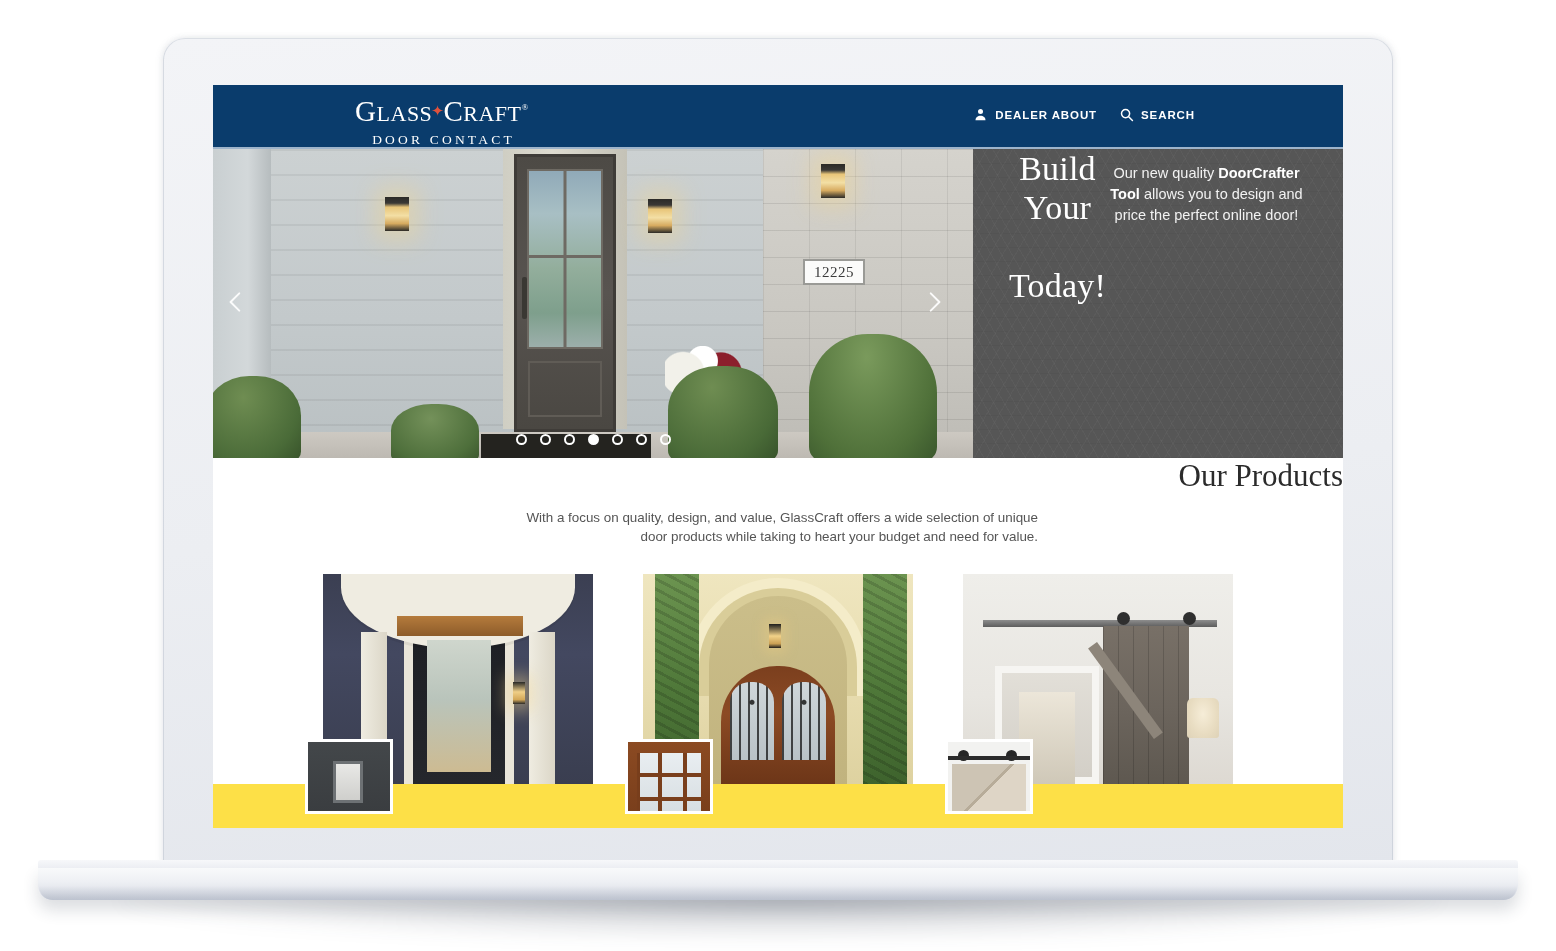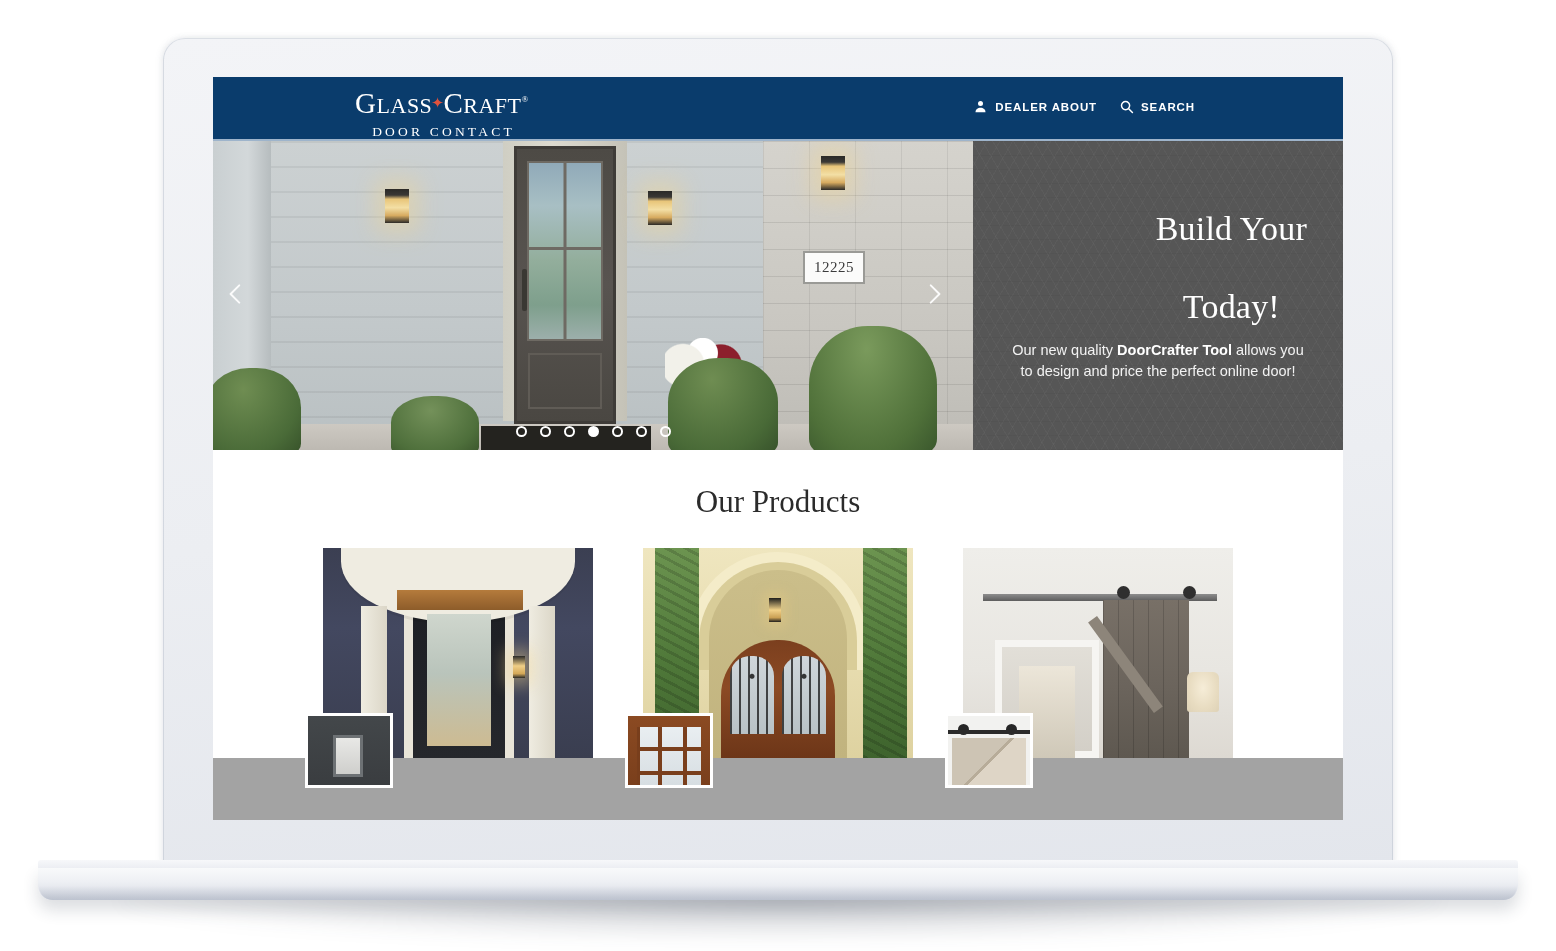--- a/index.html
+++ b/index.html
@@ -56,25 +56,25 @@
     top: 60px;
     width: 9px;
     height: 9px;
     border-radius: 50%;
     background: radial-gradient(circle at 40% 35%, #e2e4ea 0%, #d7dae1 60%, #cfd3db 100%);
   }
 
   .screen {
     position: absolute;
     left: 213px;
-    top: 77px;
+    top: 85px;
     width: 1130px;
     height: 743px;
     overflow: hidden;
-    background: #a3a3a3;
+    background: #fde047;
   }
 
   .laptop-base {
     position: absolute;
     left: 38px;
     top: 866px;
     width: 1480px;
     height: 34px;
     background: linear-gradient(180deg, #fafbfc 0%, #eef0f4 46%, #dfe2e9 78%, #cdd2dc 100%);
     border-radius: 0 0 14px 14px;
@@ -268,21 +268,21 @@
   .ph-lamp { position: absolute; width: 24px; height: 34px; }
   .ph-lamp .body {
     position:absolute; inset:0;
     background: linear-gradient(180deg, #2b2a27 0%, #3a3835 18%, #e8c579 30%, #f3dfa5 55%, #d7ab60 78%, #2b2a27 100%);
     box-shadow: 0 0 22px 10px rgba(245,214,140,.40);
   }
   .ph-lamp.l1 { left: 172px; top: 48px; }
   .ph-lamp.l2 { left: 435px; top: 50px; }
   .ph-lamp.l3 { left: 608px; top: 15px; }
   .ph-plate {
-    position:absolute; left: 590px; top: 110px; width: 62px; height: 33px;
+    position:absolute; left: 590px; top: 110px; width: 62px; height: 26px;
     background:#fbfbfa; border:2px solid #9a9a96;
     font-family:"Liberation Serif", serif; font-size:15px; color:#3b3b3b;
     display:flex; align-items:center; justify-content:center; letter-spacing:.5px;
   }
   .ph-shrub { position:absolute; bottom:-4px; border-radius:46% 46% 12% 12%; }
   .ph-shrub.s1 { left:-8px;  width:96px;  height:86px;  background: radial-gradient(ellipse at 40% 25%, #6f8d52 0%, #4a6b38 70%, #37522a 100%); }
   .ph-shrub.s2 { left:178px; width:88px;  height:58px;  background: radial-gradient(ellipse at 45% 25%, #74915a 0%, #4e6f3b 70%, #3a552c 100%); }
   .ph-shrub.s3 { left:455px; width:110px; height:96px;  background: radial-gradient(ellipse at 40% 22%, #6f8d52 0%, #496a37 70%, #36512a 100%); }
   .ph-shrub.s4 { left:596px; width:128px; height:128px; background: radial-gradient(ellipse at 45% 18%, #7a9a5c 0%, #4f7039 70%, #39562c 100%); }
   .ph-planter {
@@ -338,22 +338,22 @@
 
   .hero-panel {
     position: relative;
     flex: 1;
     background-color: #565656;
     background-image:
       repeating-linear-gradient(60deg, rgba(255,255,255,.030) 0px, rgba(255,255,255,.030) 1px, rgba(0,0,0,0) 1px, rgba(0,0,0,0) 9px),
       repeating-linear-gradient(-60deg, rgba(255,255,255,.028) 0px, rgba(255,255,255,.028) 1px, rgba(0,0,0,0) 1px, rgba(0,0,0,0) 11px),
       repeating-linear-gradient(0deg, rgba(0,0,0,.030) 0px, rgba(0,0,0,.030) 1px, rgba(0,0,0,0) 1px, rgba(0,0,0,0) 14px);
     display: flex;
-    flex-direction: column;
-    align-items: flex-end;
+    flex-direction: row;
+    align-items: flex-start;
     justify-content: center;
     padding: 0 36px;
   }
   .hero-title {
     font-family: "Liberation Serif", serif;
     font-size: 34px;
     line-height: 39px;
     color: #ffffff;
     text-align: center;
     font-weight: normal;
@@ -377,22 +377,21 @@
     letter-spacing: 1.1px;
     padding: 13px 34px;
     border: none;
     cursor: pointer;
     font-family: "Liberation Sans", sans-serif;
   }
 
   
   .products {
     background: #ffffff;
-    padding-top: 34px;
-    text-align: center;
+    text-align: right;
   }
   .products-title {
     font-family: "Liberation Serif", serif;
     font-size: 31px;
     color: #2b2b2b;
     font-weight: normal;
   }
   .products-desc {
     margin: 14px auto 0;
     width: 520px;
@@ -691,20 +690,21 @@
           <span>Build Your</span><br>
           <br>
           <span>Today!</span>
         </h1>
         <p class="hero-sub"><span>Our new quality </span><b>DoorCrafter Tool</b><span> allows you to design and price the perfect online door!</span></p>
       </div>
     </section>
 
     <section class="products">
       <h2 class="products-title">Our Products</h2>
+      <p class="products-desc">With a focus on quality, design, and value, GlassCraft offers a wide selection of unique door products while taking to heart your budget and need for value.</p>
 
       <div class="product-grid">
 
         <div class="product-card">
           <div class="card-photo c1">
             <div class="c1-arch"></div>
             <div class="c1-beam"></div>
             <div class="c1-colL"></div>
             <div class="c1-colR"></div>
             <div class="c1-lamp"></div>

